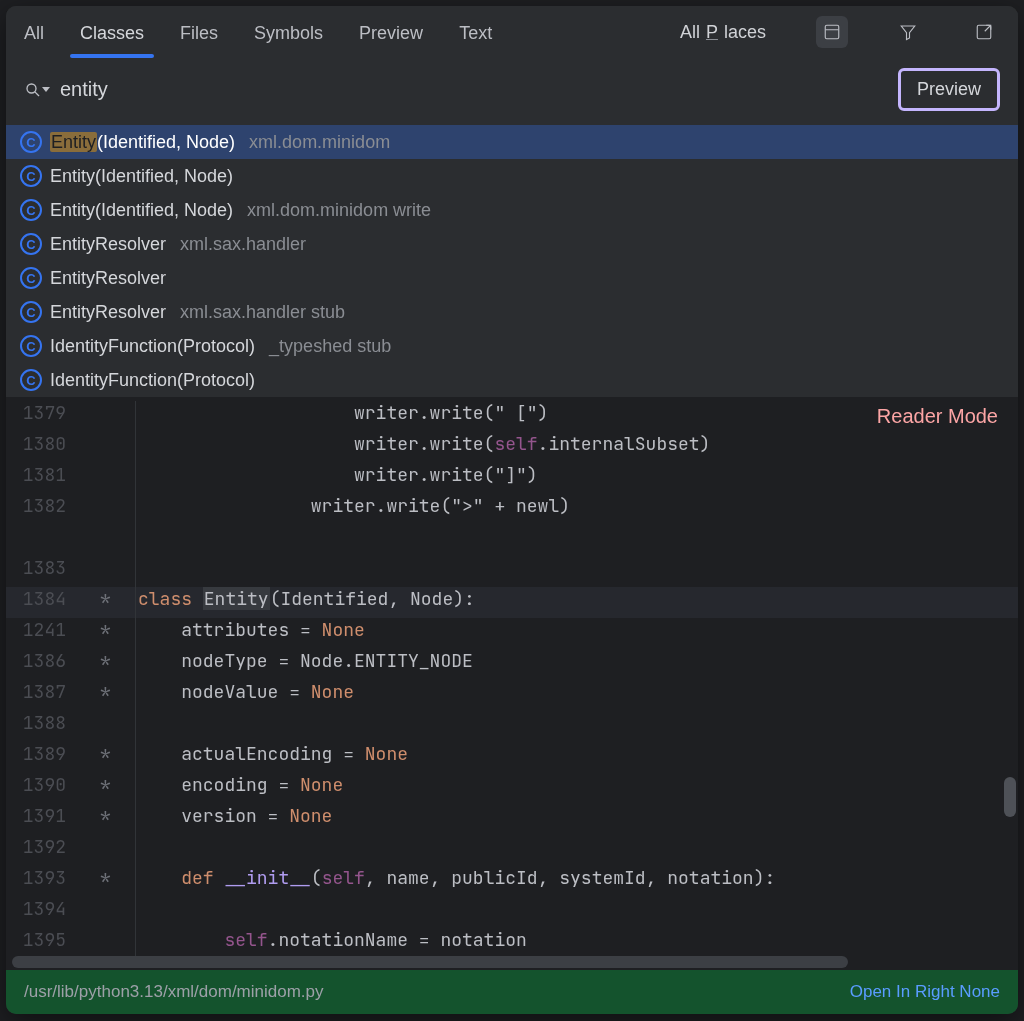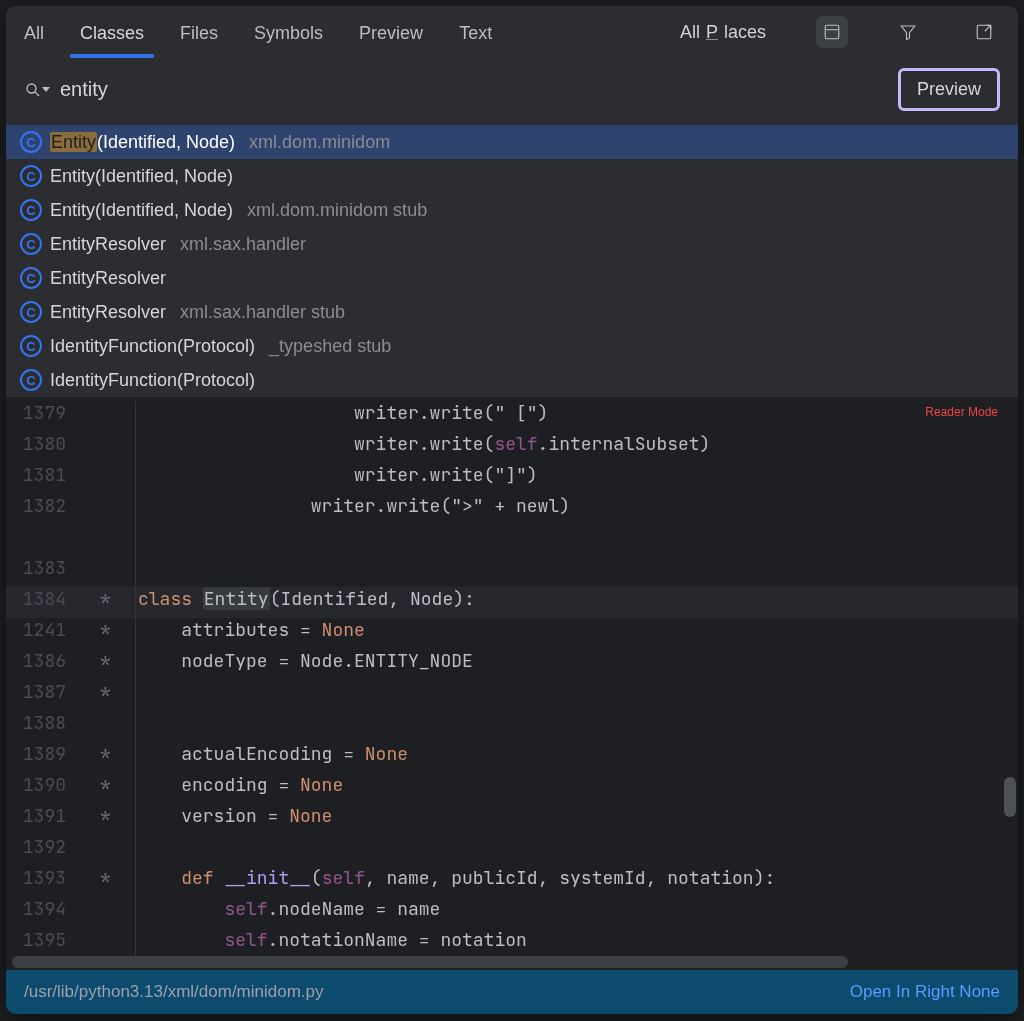--- a/index.html
+++ b/index.html
@@ -138,22 +138,22 @@
     background: #1e1f22;
     position: relative;
     overflow: hidden;
     font-family: "JetBrains Mono", Menlo, Consolas, monospace;
     font-size: 18px;
   }
   .reader-mode {
     position: absolute;
     top: 6px; right: 14px;
     background: rgba(30,31,34,0.7);
-    color: #ef4444;
-    font-size: 12px;
+    color: #fca5a5;
+    font-size: 20px;
     font-family: -apple-system, sans-serif;
     padding: 2px 6px;
   }
   .code-lines { padding-top: 4px; }
   .code-line {
     display: flex;
     height: 31px;
   }
   .code-line.hl { background: #26282e; }
   .gutter-num {
@@ -192,21 +192,21 @@
     height: 12px;
     background: #3c3f44;
     border-radius: 6px;
   }
   
   .status-bar {
     height: 44px;
     display: flex;
     align-items: center;
     padding: 0 18px;
-    background: #0c4a6e;
+    background: #14532d;
     justify-content: space-between;
     font-size: 17px;
   }
   .status-path { color: #9da0a8; }
   .open-split { color: #5a9cff; cursor: pointer; }
 </style>
 </head>
 <body>
 
 <div class="dialog">
@@ -265,21 +265,21 @@
         <span class="label"><span class="highlight">Entity</span>(Identified, Node)</span>
         <span class="location">xml.dom.minidom</span>
       </div>
       <div class="result">
         <span class="class-icon">C</span>
         <span class="label">Entity(Identified, Node)</span>
       </div>
       <div class="result">
         <span class="class-icon">C</span>
         <span class="label">Entity(Identified, Node)</span>
-        <span class="location">xml.dom.minidom stub</span>
+        <span class="location">xml.dom.minidom write</span>
       </div>
       <div class="result">
         <span class="class-icon">C</span>
         <span class="label">EntityResolver</span>
         <span class="location">xml.sax.handler</span>
       </div>
       <div class="result">
         <span class="class-icon">C</span>
         <span class="label">EntityResolver</span>
       </div>
@@ -343,20 +343,21 @@
           <span class="code"><span>    attributes = </span><span class="const">None</span></span>
         </div>
         <div class="code-line">
           <span class="gutter-num">1386</span>
           <span class="gutter-mark gutter-line">*</span>
           <span class="code"><span>    nodeType = Node.ENTITY_NODE</span></span>
         </div>
         <div class="code-line">
           <span class="gutter-num">1387</span>
           <span class="gutter-mark gutter-line">*</span>
+          <span class="code"><span>    nodeValue = </span><span class="const">None</span></span>
         </div>
         <div class="code-line">
           <span class="gutter-num">1388</span>
           <span class="gutter-mark gutter-line"></span>
           <span class="code"><span></span></span>
         </div>
         <div class="code-line">
           <span class="gutter-num">1389</span>
           <span class="gutter-mark gutter-line">*</span>
           <span class="code"><span>    actualEncoding = </span><span class="const">None</span></span>
@@ -377,21 +378,20 @@
           <span class="code"><span></span></span>
         </div>
         <div class="code-line">
           <span class="gutter-num">1393</span>
           <span class="gutter-mark gutter-line">*</span>
           <span class="code"><span>    </span><span class="kw">def </span><span class="fn">__init__</span><span>(</span><span class="self">self</span><span>, name, publicId, systemId, notation):</span></span>
         </div>
         <div class="code-line">
           <span class="gutter-num">1394</span>
           <span class="gutter-mark gutter-line"></span>
-          <span class="code"><span>        </span><span class="self">self</span><span>.nodeName = name</span></span>
         </div>
         <div class="code-line">
           <span class="gutter-num">1395</span>
           <span class="gutter-mark gutter-line"></span>
           <span class="code"><span>        </span><span class="self">self</span><span>.notationName = notation</span></span>
         </div>
       </div>
     <div class="scrollbar-v"></div>
     <div class="scrollbar-h"></div>
   </div>

